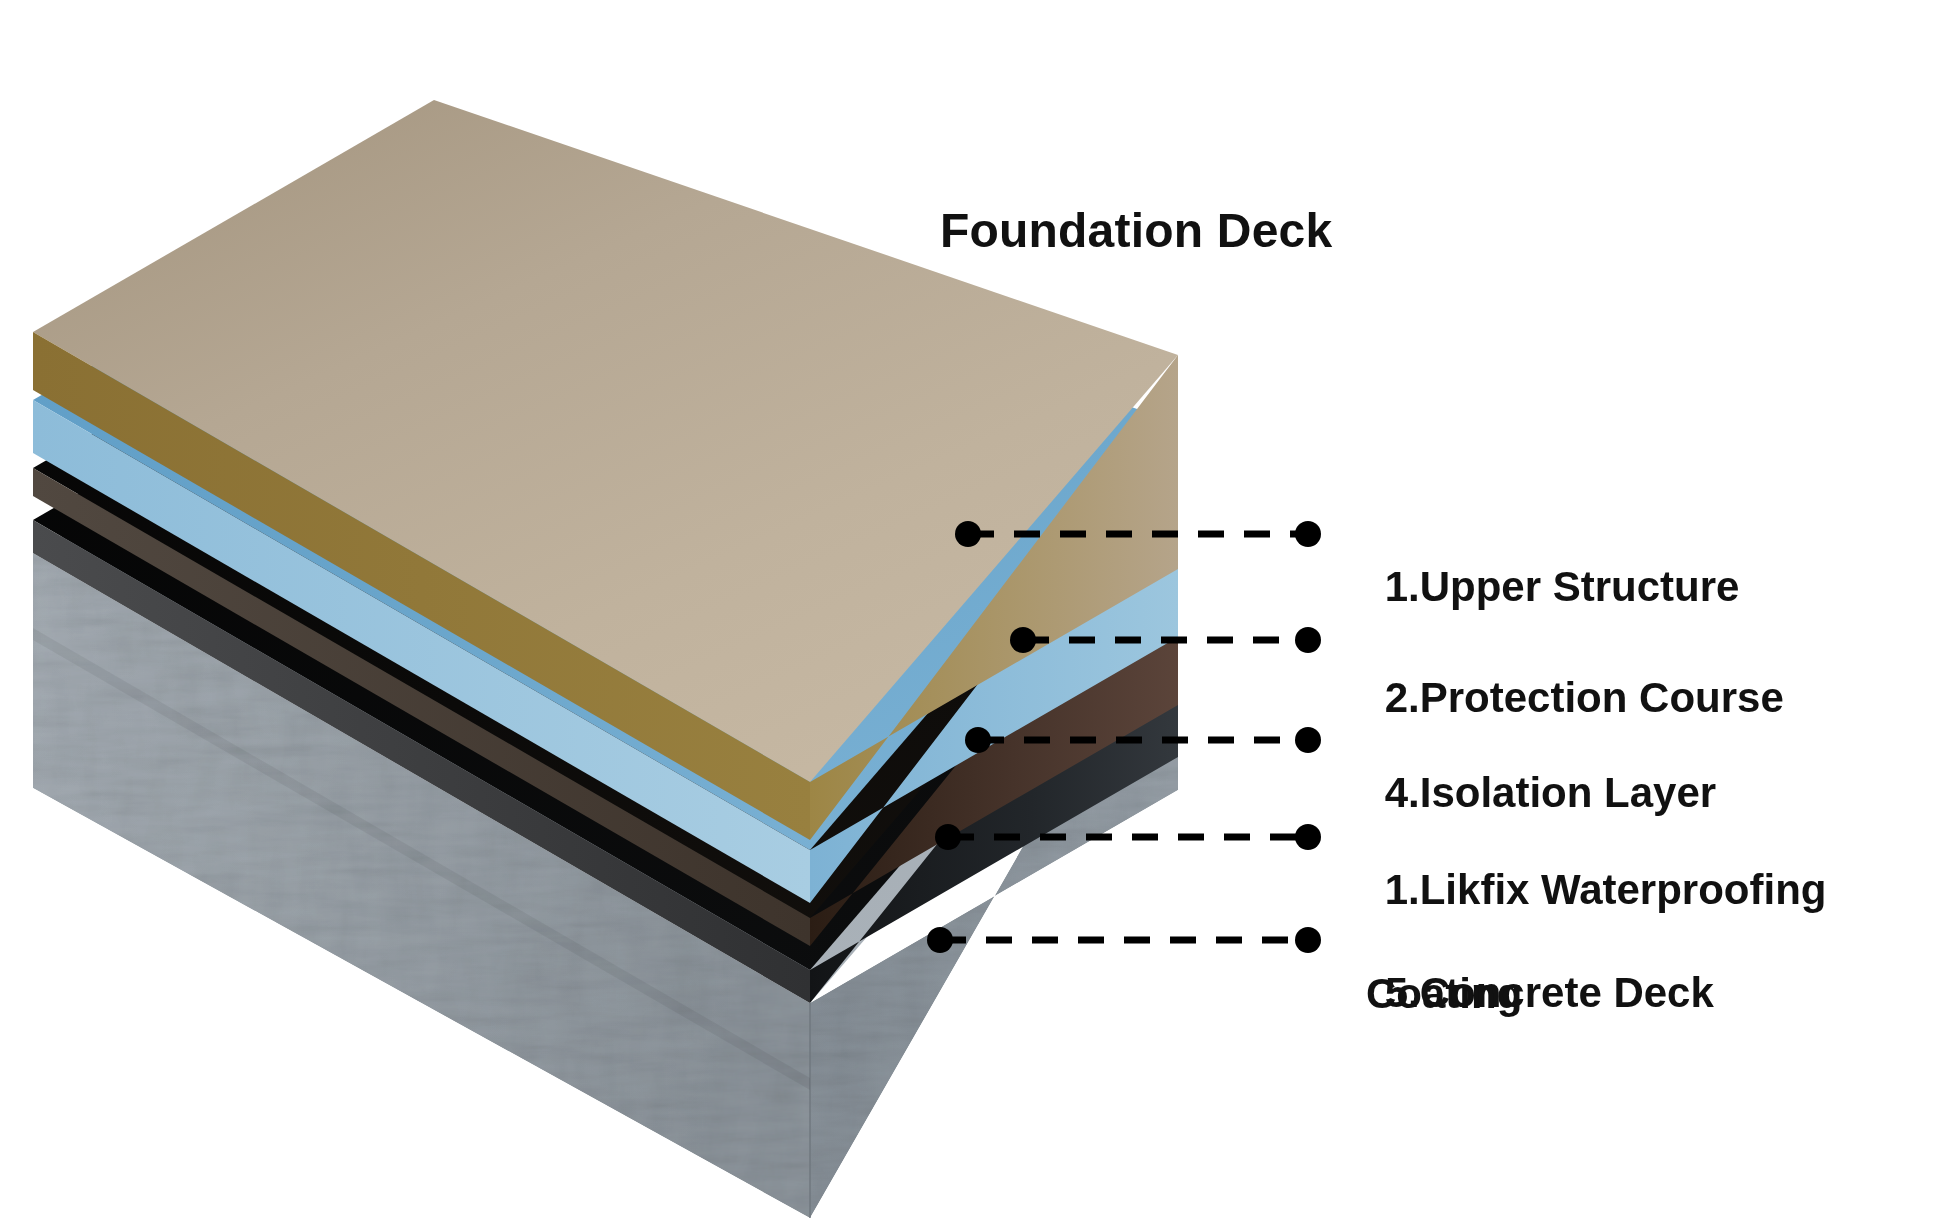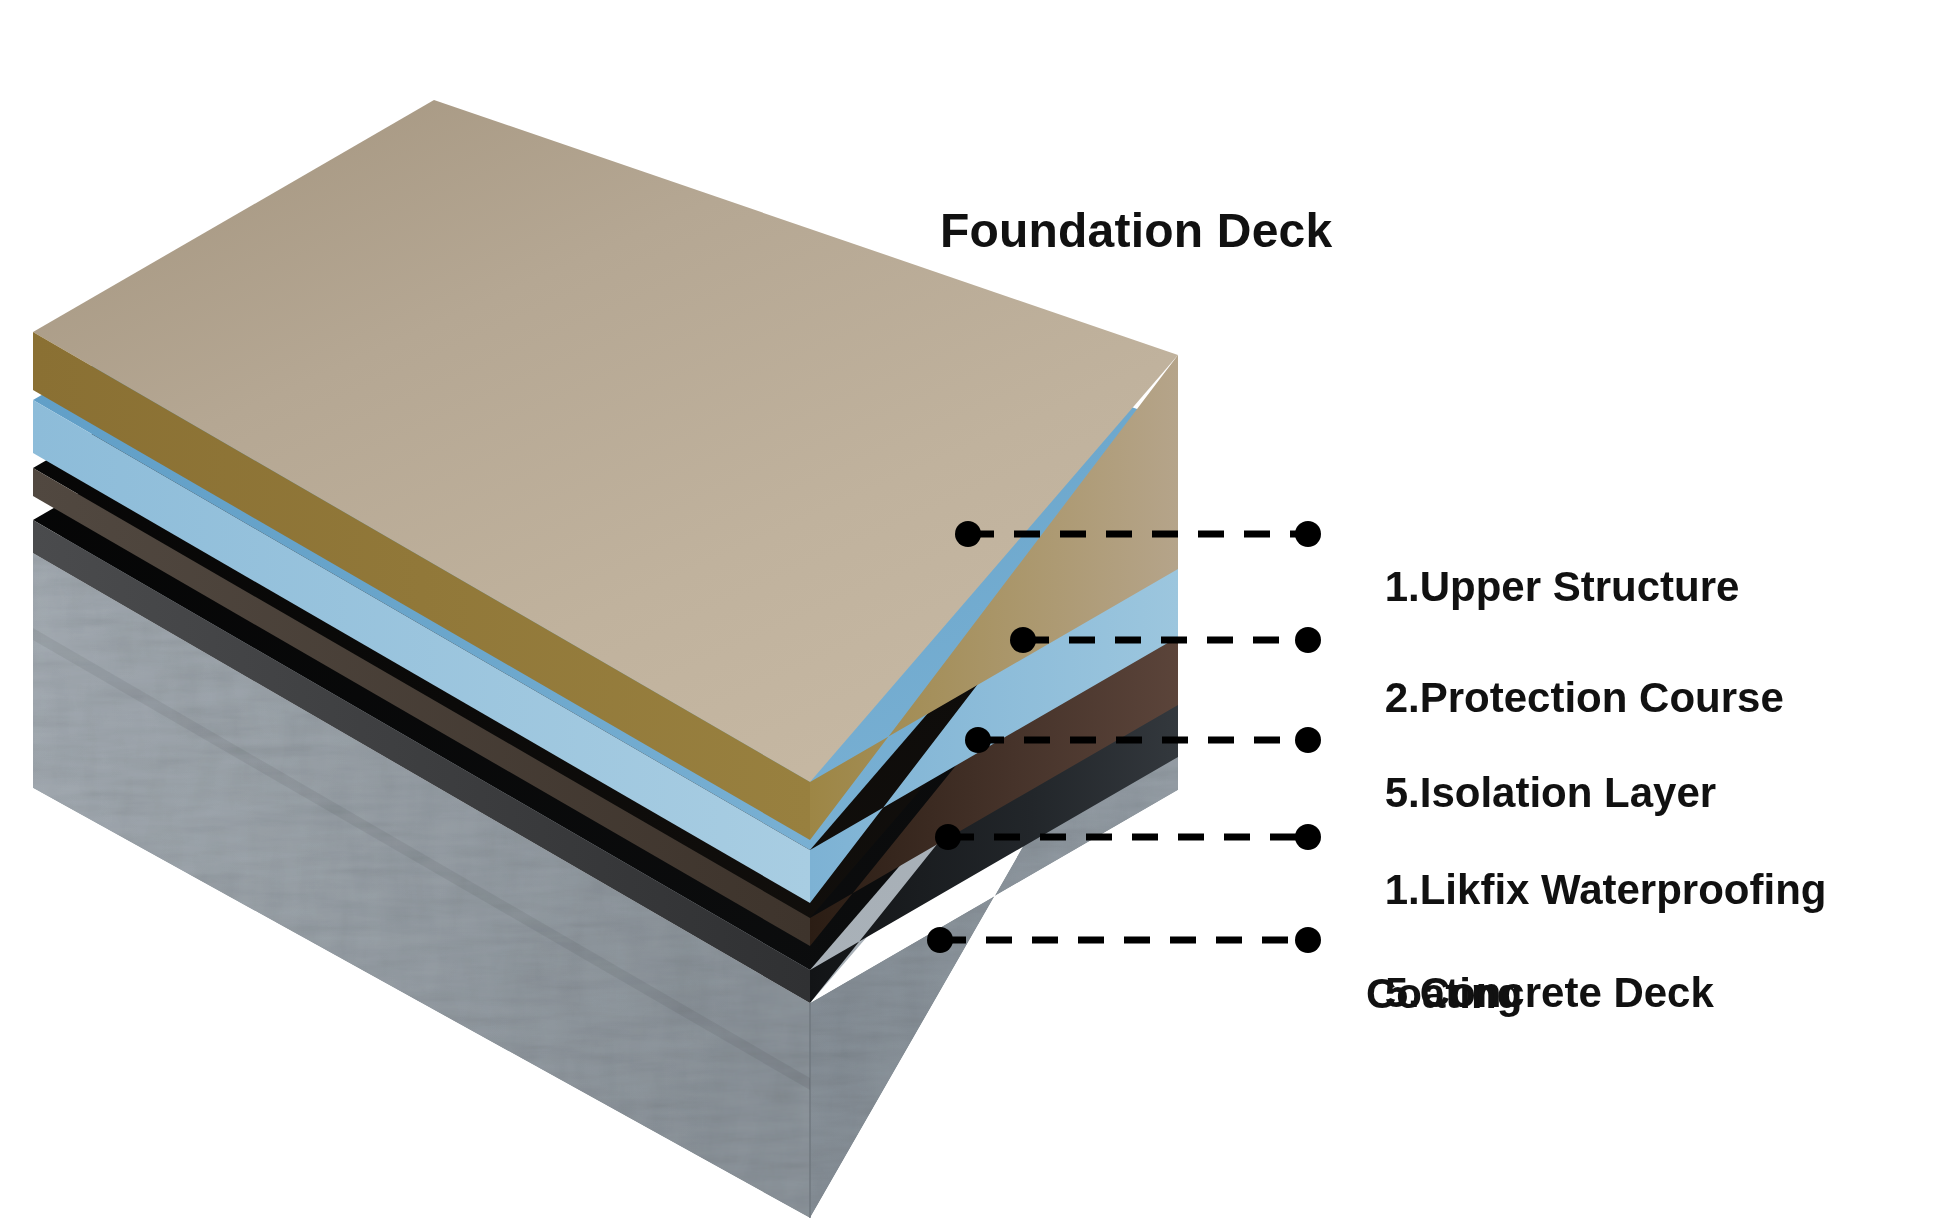--- a/index.html
+++ b/index.html
@@ -235,21 +235,21 @@
 
   <div class="callout-label" style="left:1338px; top:481px;">
     <span>1.Upper Structure</span>
   </div>
 
   <div class="callout-label" style="left:1338px; top:592px;">
     <span>2.Protection Course</span>
   </div>
 
   <div class="callout-label" style="left:1338px; top:687px;">
-    <span>5.Isolation Layer</span>
+    <span>4.Isolation Layer</span>
   </div>
 
   <div class="callout-label" style="left:1338px; top:784px;">
     <span>1.Likfix Waterproofing</span>
     <span class="cont-line">Coating</span>
   </div>
 
   <div class="callout-label" style="left:1338px; top:887px;">
     <span>5.Concrete Deck</span>
   </div>

